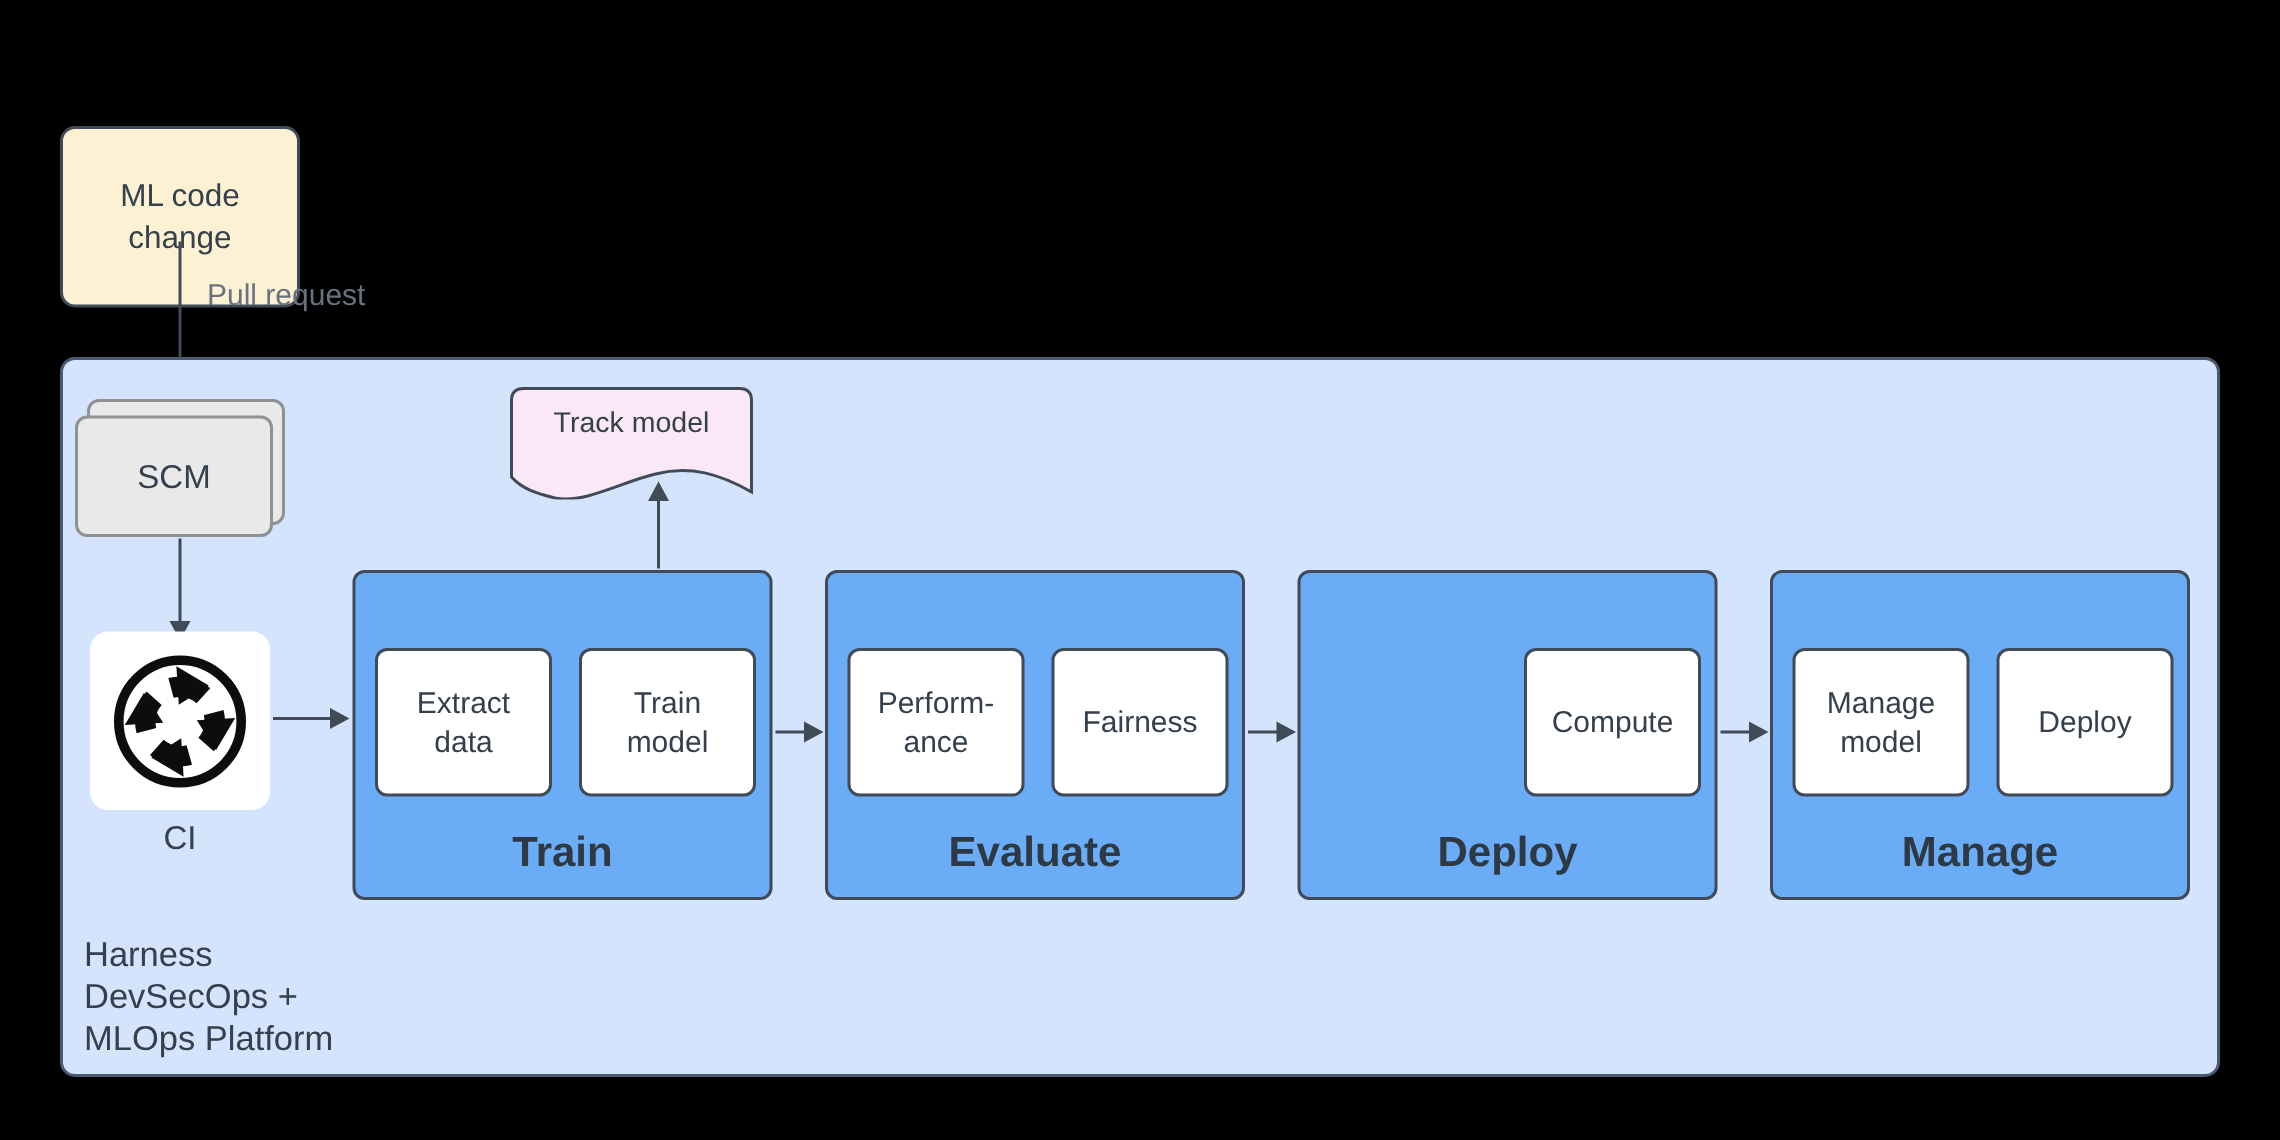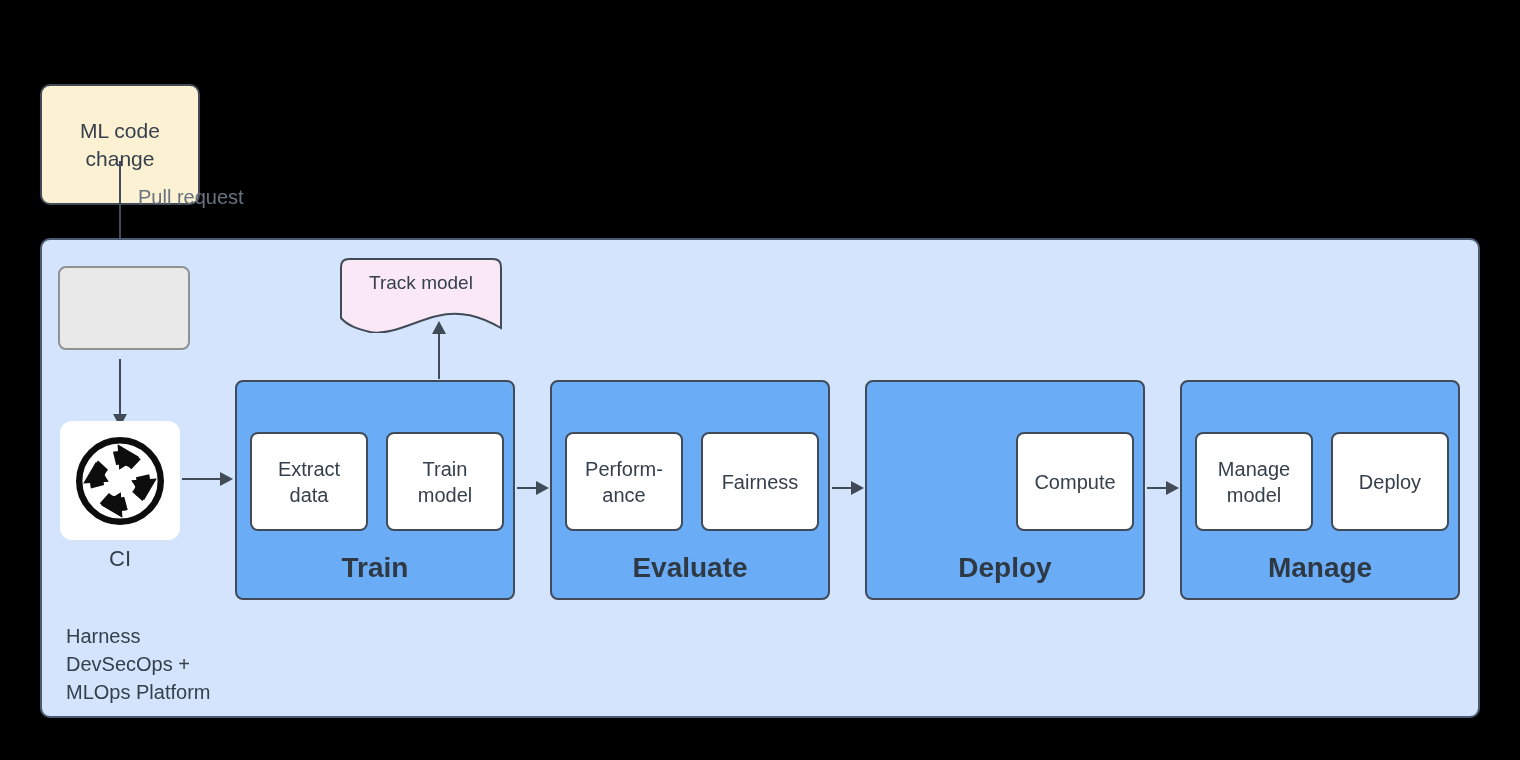--- a/index.html
+++ b/index.html
@@ -35,21 +35,21 @@
     text-align:center;font-size:21px;line-height:28px;margin-top:45px;
   }
 
   
   .platform{
     position:absolute;left:40px;top:238px;width:1440px;height:480px;
     background:var(--platform-fill);border:2px solid var(--platform-border);
     border-radius:10px;
   }
   .platform-label{
-    position:absolute;left:66px;top:622px;font-size:20px;line-height:28px;
+    position:absolute;left:56px;top:622px;font-size:23px;line-height:28px;
     color:var(--text-dark);
   }
 
   
   .scm-back{
     position:absolute;left:58px;top:266px;width:132px;height:84px;
     background:var(--scm-fill);border:2px solid var(--scm-border);border-radius:8px;
   }
   .scm-front{
     position:absolute;left:50px;top:277px;width:132px;height:81px;
@@ -114,20 +114,21 @@
   <div class="vline" style="left:119px;top:161px;height:95px;"></div>
   <div class="head down" style="left:113px;top:255px;"></div>
   <div class="pr-label">Pull request</div>
 
   <div class="platform"></div>
   <div class="platform-label pre">Harness
 DevSecOps +
 MLOps Platform</div>
 
   <div class="scm-back"></div>
+  <div class="scm-front">SCM</div>
 
   <div class="vline" style="left:119px;top:359px;height:55px;"></div>
   <div class="head down" style="left:113px;top:414px;"></div>
 
   <div class="ci-tile">
     <svg width="96" height="96" viewBox="0 0 120 120">
       <circle cx="60" cy="60" r="51" fill="none" stroke="#0D0D0D" stroke-width="8"></circle>
       <circle cx="60" cy="60" r="29" fill="none" stroke="#0D0D0D" stroke-width="17" stroke-dasharray="29 16.6" stroke-dashoffset="8"></circle>
       <polygon points="84,30 57,14 59,46" fill="#0D0D0D"></polygon>
       <polygon points="84,30 57,14 59,46" fill="#0D0D0D" transform="rotate(90 60 60)"></polygon>

